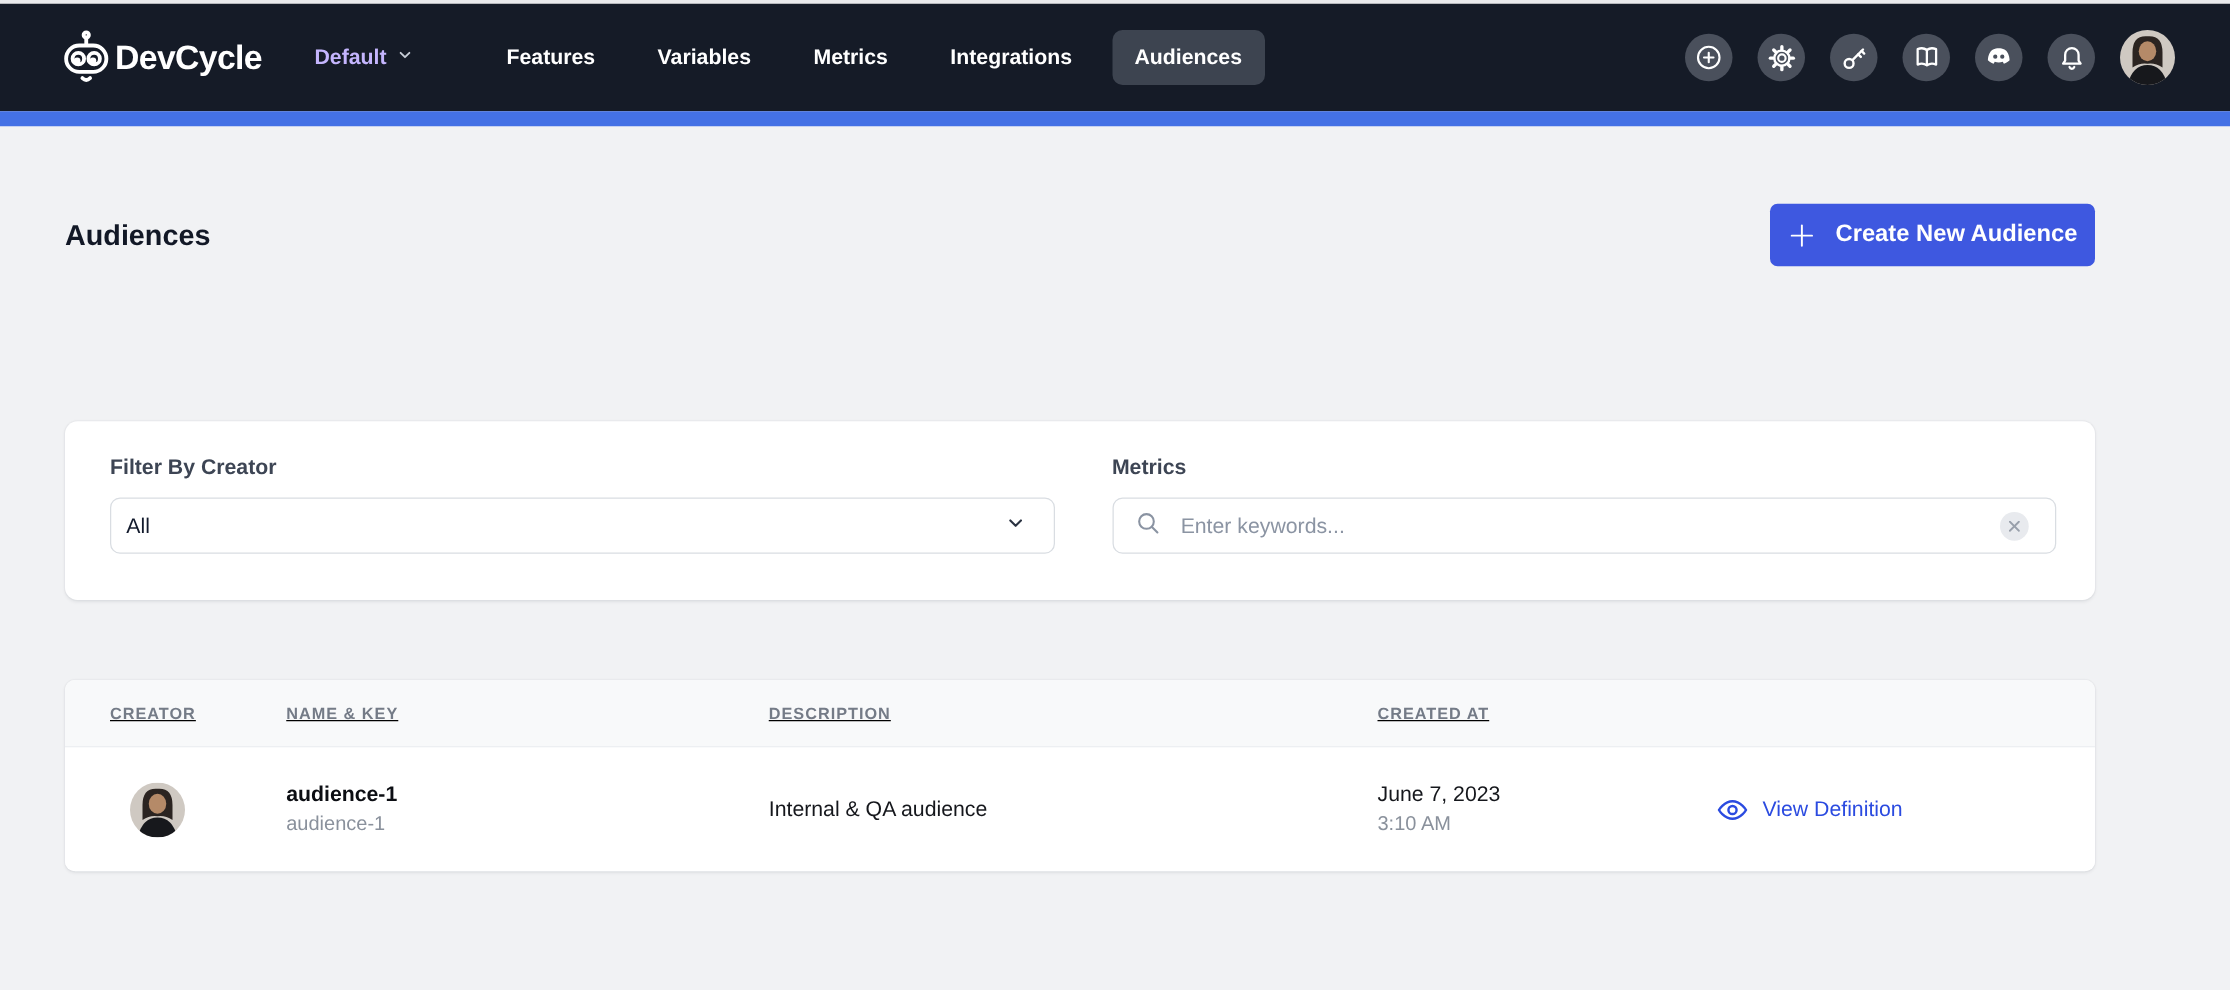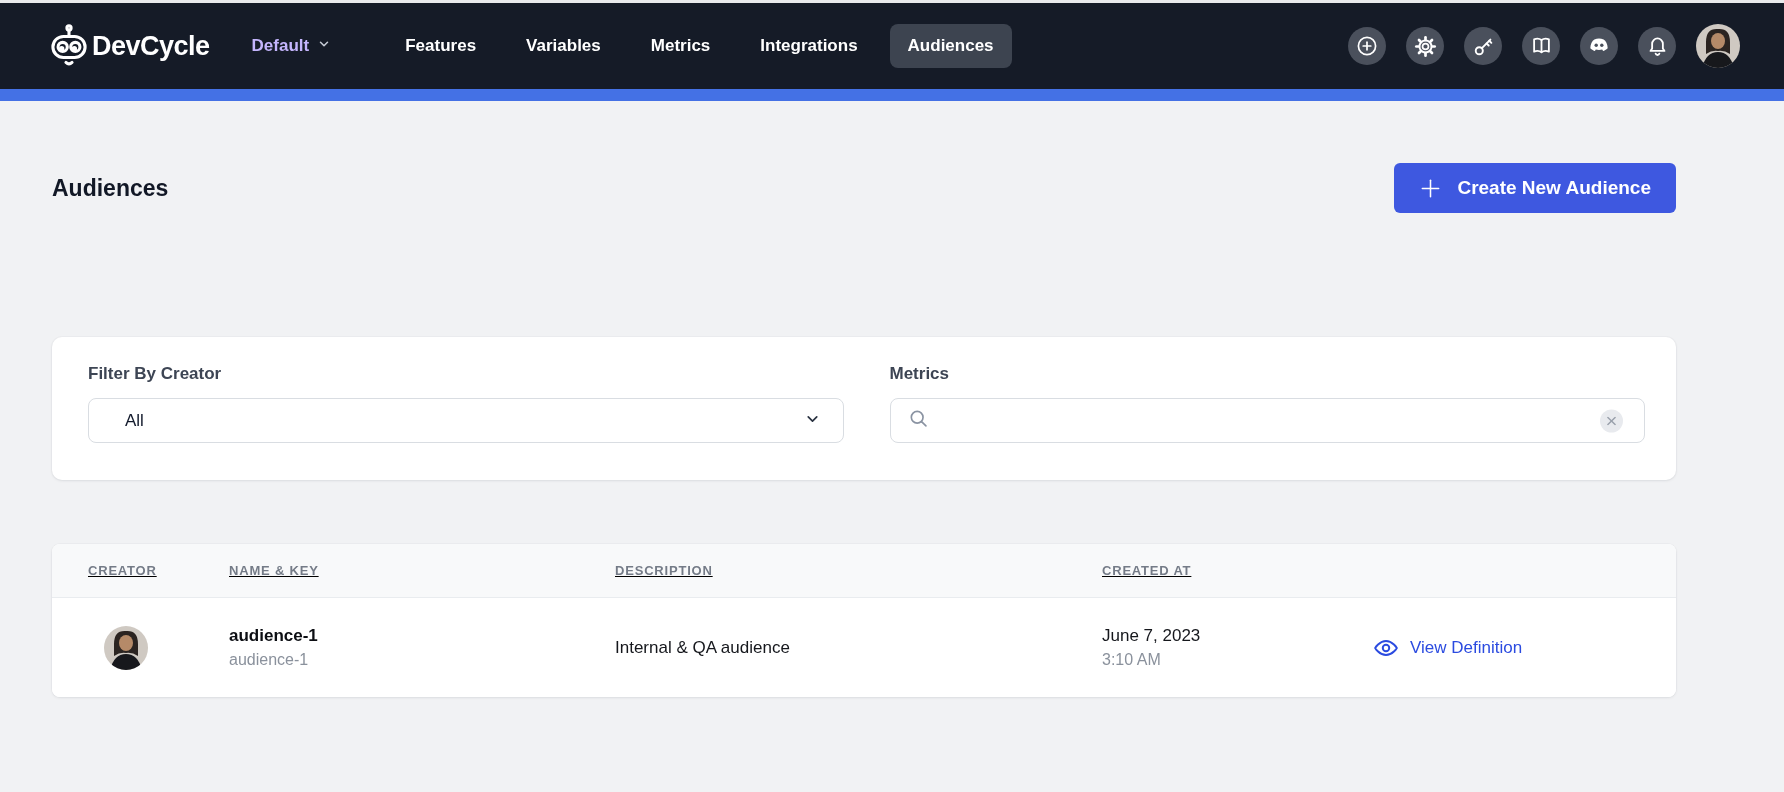--- a/index.html
+++ b/index.html
@@ -44,36 +44,36 @@
   .accent-stripe { height:12px; background:#4471e5; }
 
   
   .page { padding:0 108px 0 52px; }
 
   .page-header {
     margin-top:62px; display:flex; align-items:center; justify-content:space-between;
   }
   .page-title { font-size:23px; font-weight:700; color:#121826; }
   .btn-primary {
-    display:flex; align-items:center; gap:15px; height:50px; padding:0 25px;
+    display:flex; align-items:center; gap:15px; height:50px; padding:0 14px;
     background:#3e58e0; border:none; border-radius:6px; cursor:pointer;
     color:#ffffff; font-size:19px; font-weight:600; font-family:inherit;
   }
 
   
   .filter-card {
     margin-top:124px; background:#ffffff; border-radius:10px;
     box-shadow:0 1px 3px rgba(16,24,40,.08), 0 0 0 1px rgba(16,24,40,.02);
     padding:27px 31px 37px 36px; display:flex; gap:46px;
   }
   .filter-col { flex:1 1 0; }
   .field-label { font-size:17px; font-weight:600; color:#3d4554; margin-bottom:14px; }
   .select-control {
     position:relative; height:45px; border:1px solid #d9dde2; border-radius:8px;
-    background:#fff; display:flex; align-items:center; padding:0 36px; cursor:pointer;
+    background:#fff; display:flex; align-items:center; padding:0 12px; cursor:pointer;
   }
   .select-value { font-size:17px; color:#121a2c; }
   .select-chevron { position:absolute; right:22px; top:50%; transform:translateY(-50%); color:#2b3342; }
 
   .search-control {
     position:relative; height:45px; border:1px solid #d9dde2; border-radius:8px;
     background:#fff; display:flex; align-items:center; padding:0 54px 0 17px;
   }
   .search-control .mag { color:#8a93a2; flex:0 0 auto; }
   .search-input {
@@ -239,20 +239,21 @@
     </div>
     <div class="filter-col">
       <div class="field-label">Metrics</div>
       <div class="search-control">
         <span class="mag">
           <svg width="21" height="21" viewBox="0 0 24 24" fill="none" stroke="currentColor" stroke-width="1.9" stroke-linecap="round">
             <circle cx="10.5" cy="10.5" r="6.7"></circle>
               <line x1="15.5" y1="15.5" x2="20.5" y2="20.5"></line>
           </svg>
         </span>
+        <input class="search-input" type="text" placeholder="Enter keywords..." style="">
         <button class="clear-btn">
           <svg width="9" height="9" viewBox="0 0 10 10" stroke="currentColor" stroke-width="1.6" stroke-linecap="round">
             <line x1="1" y1="1" x2="9" y2="9"></line>
               <line x1="9" y1="1" x2="1" y2="9"></line>
           </svg>
         </button>
       </div>
     </div>
   </section>
 

